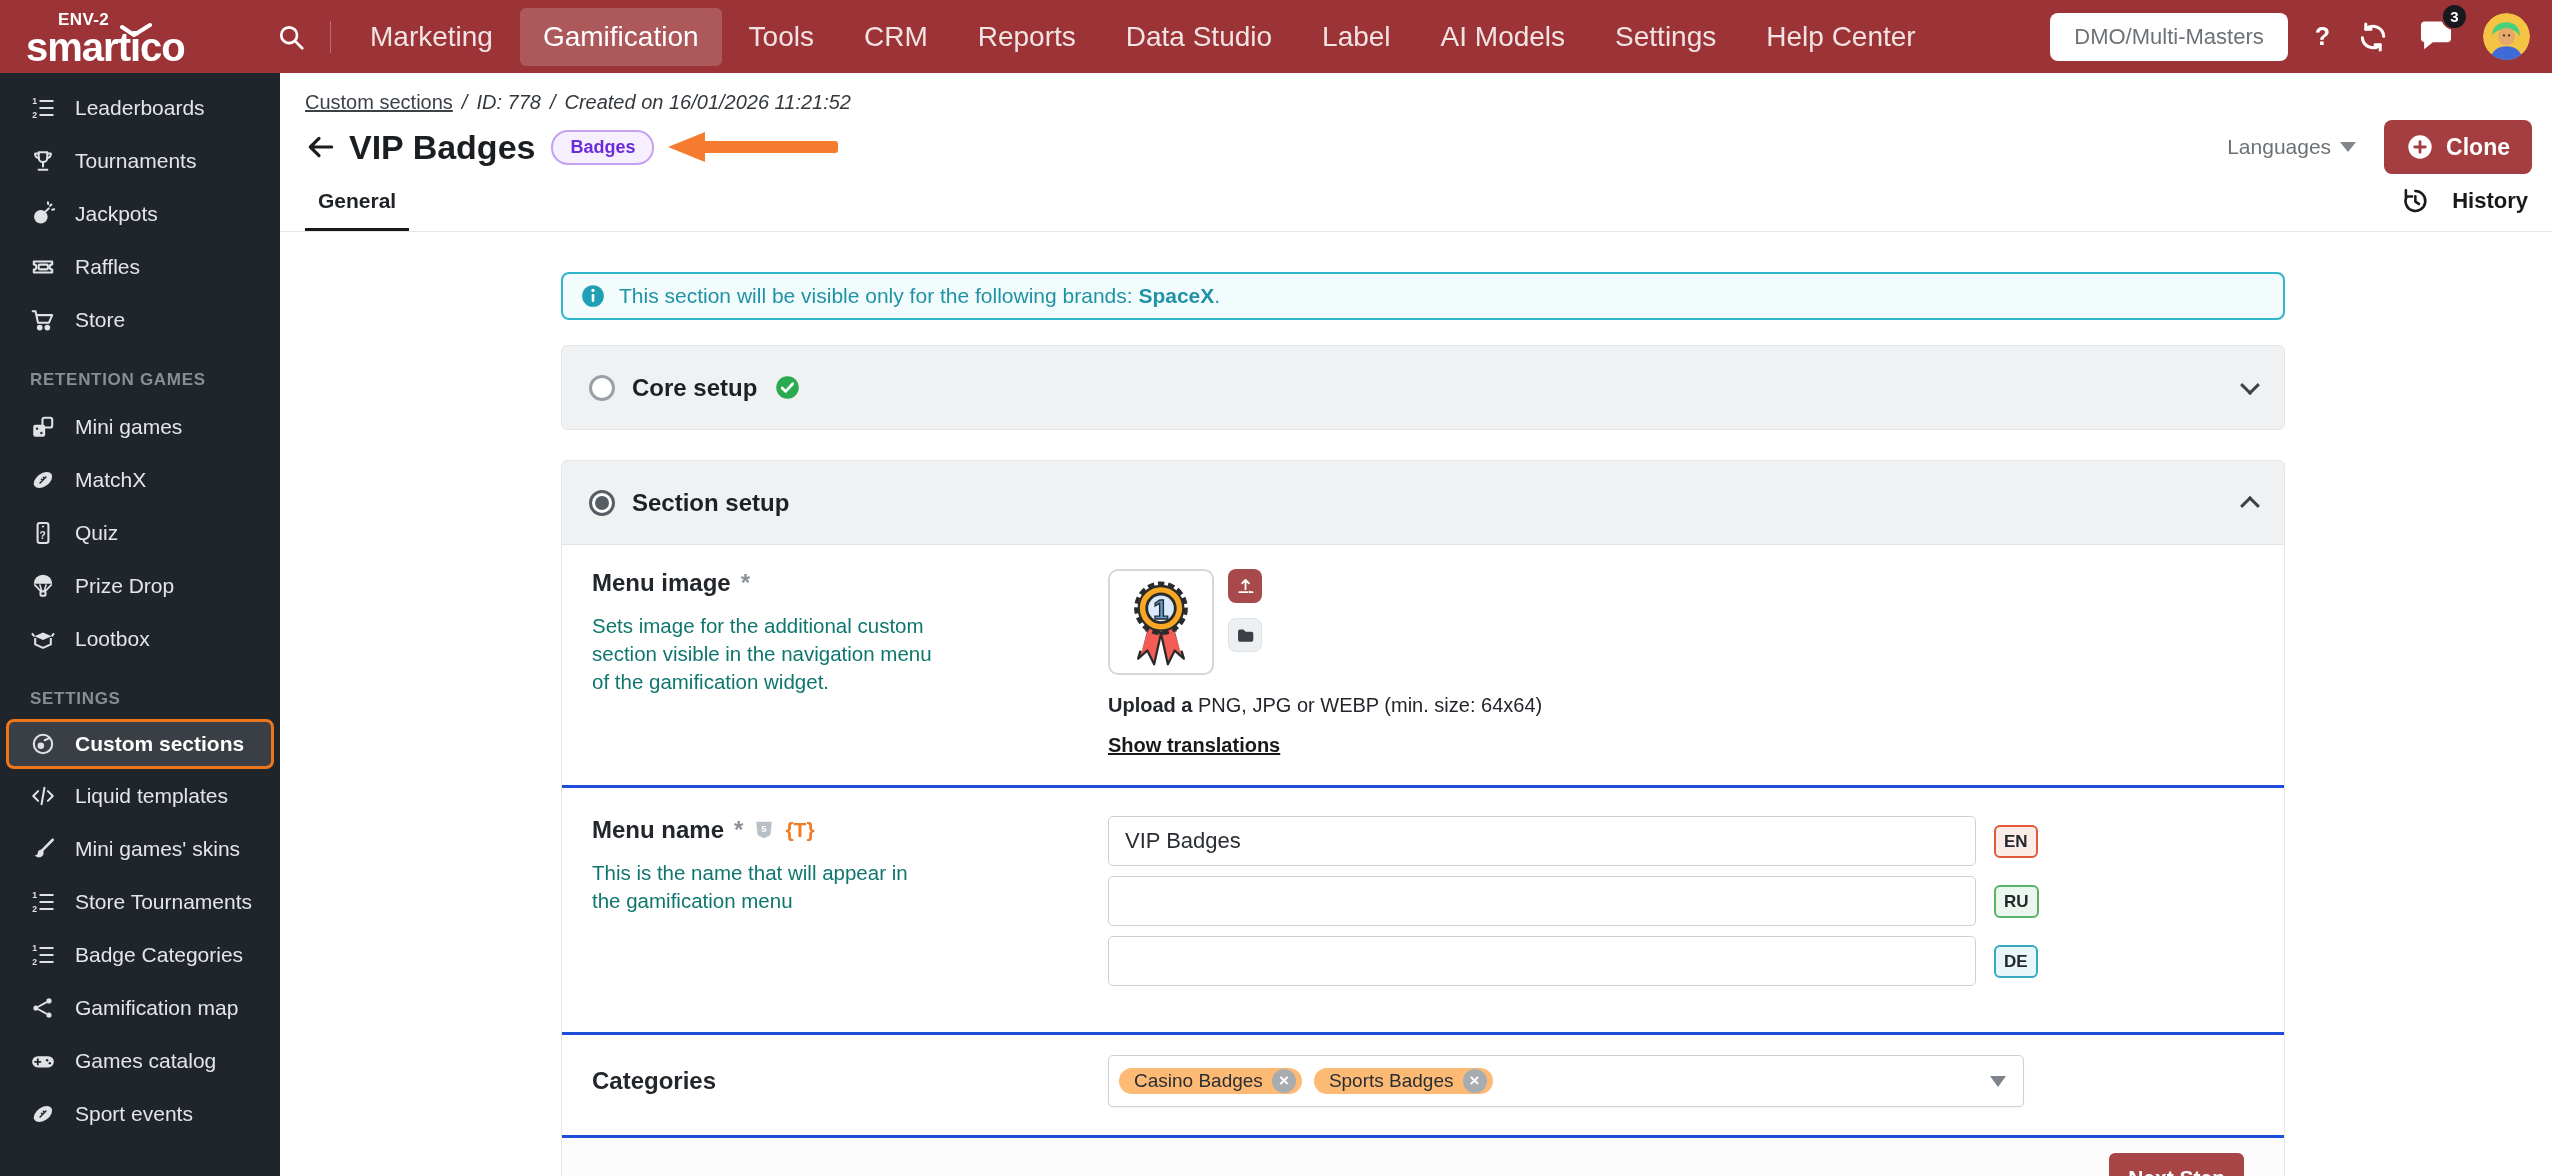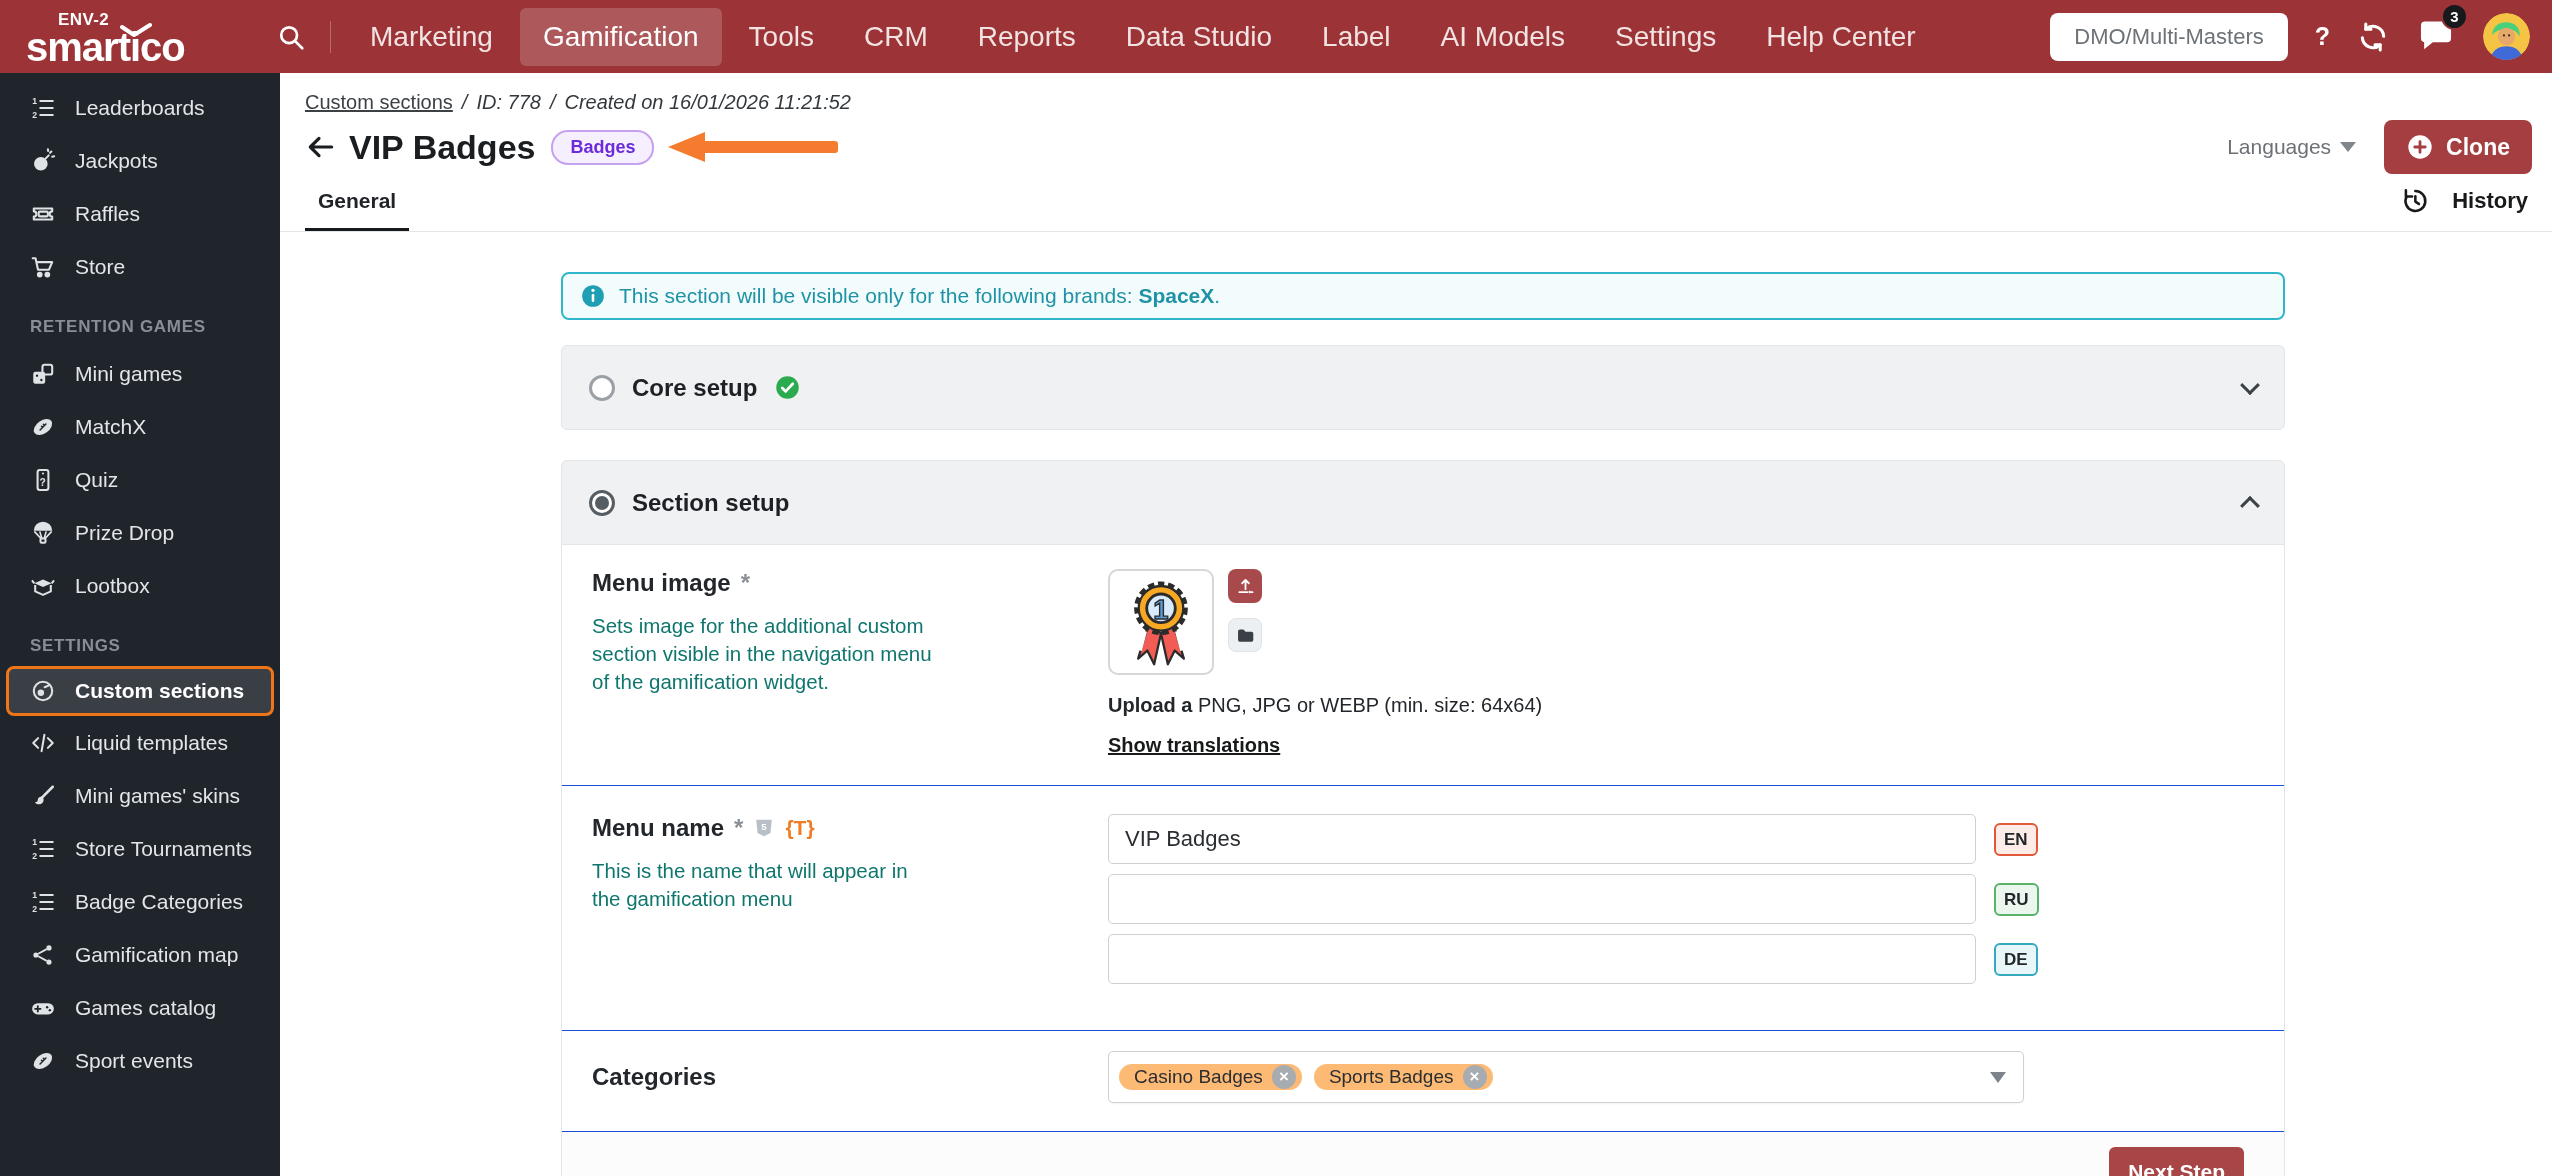--- a/index.html
+++ b/index.html
@@ -58,21 +58,21 @@
   .section-card{margin-top:30px;}
   .section-card .acc{border-radius:6px 6px 0 0;}
   .radio{width:26px;height:26px;border:3px solid #9aa0a6;border-radius:50%;flex:none;background:#fff;}
   .radio.filled{border-color:#565d63;display:flex;align-items:center;justify-content:center;}
   .radio.filled::after{content:"";width:14px;height:14px;border-radius:50%;background:#565d63;}
   .acc-title{font-size:24px;font-weight:bold;color:#1d2125;}
   .chev{margin-left:auto;width:14px;height:14px;border-right:3px solid #3c4146;border-bottom:3px solid #3c4146;flex:none;}
   .chev.down{transform:rotate(45deg) translate(-2px,-2px);}
   .chev.up{transform:rotate(-135deg) translate(-2px,-2px);}
   .section-body{border:1px solid #e3e6e8;border-top:none;background:#fff;}
-  .frow{display:flex;border-bottom:1px solid #1d4ed8;padding:24px 30px 28px;}
+  .frow{display:flex;border-bottom:3px solid #1d4ed8;padding:24px 30px 28px;}
   .flabel{width:516px;flex:none;padding-right:45px;}
   .lbl{font-size:24px;font-weight:bold;color:#23272b;display:flex;align-items:center;gap:10px;}
   .req{color:#8a9096;font-weight:bold;}
   .fdesc{font-size:20.5px;color:#0f766e;line-height:28px;margin:15px 0 0;}
   .fvalue{flex:1;}
   .img-row{display:flex;gap:14px;}
   .img-box{width:106px;height:106px;border:2px solid #d3d7da;border-radius:10px;background:#fff;display:flex;align-items:center;justify-content:center;cursor:pointer;}
   .img-btns{display:flex;flex-direction:column;gap:15px;}
   .btn-sq{width:34px;height:34px;border-radius:8px;border:none;display:flex;align-items:center;justify-content:center;cursor:pointer;padding:0;}
   .btn-upload{background:#a84a4b;}
@@ -159,20 +159,28 @@
 <aside class="sidebar">
   <div class="side-item">
     <svg viewBox="0 0 24 24" fill="none" stroke="currentColor" stroke-width="1.9" stroke-linecap="round">
         <path d="M9.5 5.5H21M9.5 12H21M9.5 18.5H21"></path>
         <text x="2" y="8.5" font-size="8" fill="currentColor" stroke="none" font-weight="bold">1</text>
         <text x="2" y="21.5" font-size="8" fill="currentColor" stroke="none" font-weight="bold">2</text>
       </svg>
     <span>Leaderboards</span>
   </div>
   <div class="side-item">
+    <svg viewBox="0 0 24 24" fill="none" stroke="currentColor" stroke-width="1.9" stroke-linecap="round" stroke-linejoin="round">
+        <path d="M8 4h8v5a4 4 0 0 1-8 0z"></path>
+        <path d="M8 5H4.8a3.2 3.2 0 0 0 3.4 4M16 5h3.2a3.2 3.2 0 0 1-3.4 4"></path>
+        <path d="M12 13v4M8 20h8"></path>
+      </svg>
+    <span>Tournaments</span>
+  </div>
+  <div class="side-item">
     <svg viewBox="0 0 24 24" fill="none" stroke="currentColor" stroke-width="1.9" stroke-linecap="round">
         <circle cx="10" cy="14.5" r="6.3" fill="currentColor" stroke="none"></circle>
         <path d="M14.3 9.8l3-3"></path>
         <path d="M18.5 4.5l1.2-1.2M20.5 8l1.8-.4M16.8 2.8l-.3-1.6"></path>
       </svg>
     <span>Jackpots</span>
   </div>
   <div class="side-item">
     <svg viewBox="0 0 24 24" fill="none" stroke="currentColor" stroke-width="1.9" stroke-linejoin="round">
         <path d="M3.5 7h17v2.6a2.4 2.4 0 0 0 0 4.8V17h-17v-2.6a2.4 2.4 0 0 0 0-4.8z"></path>

